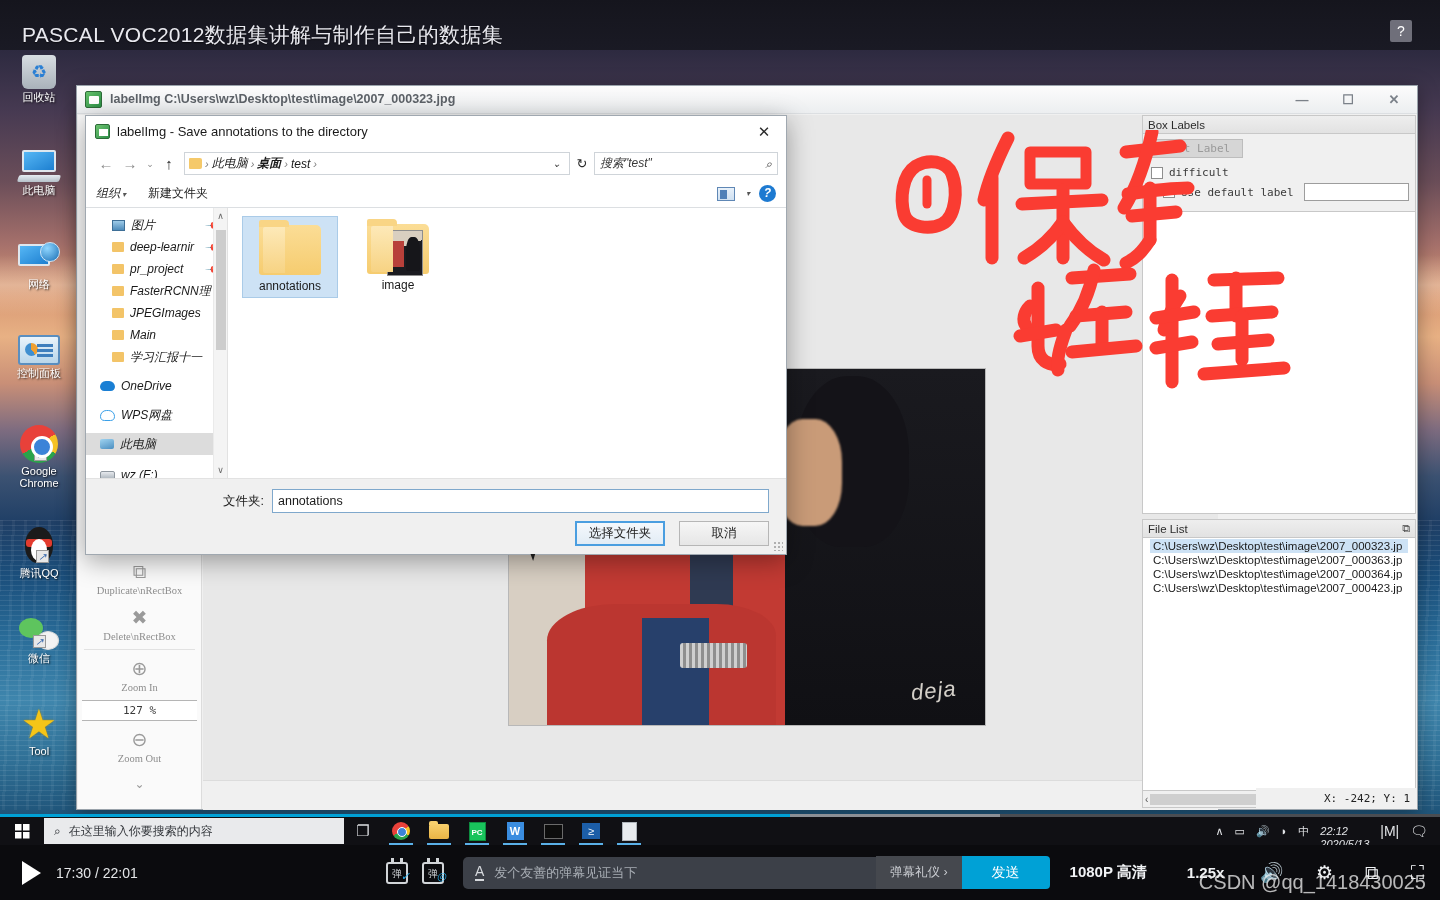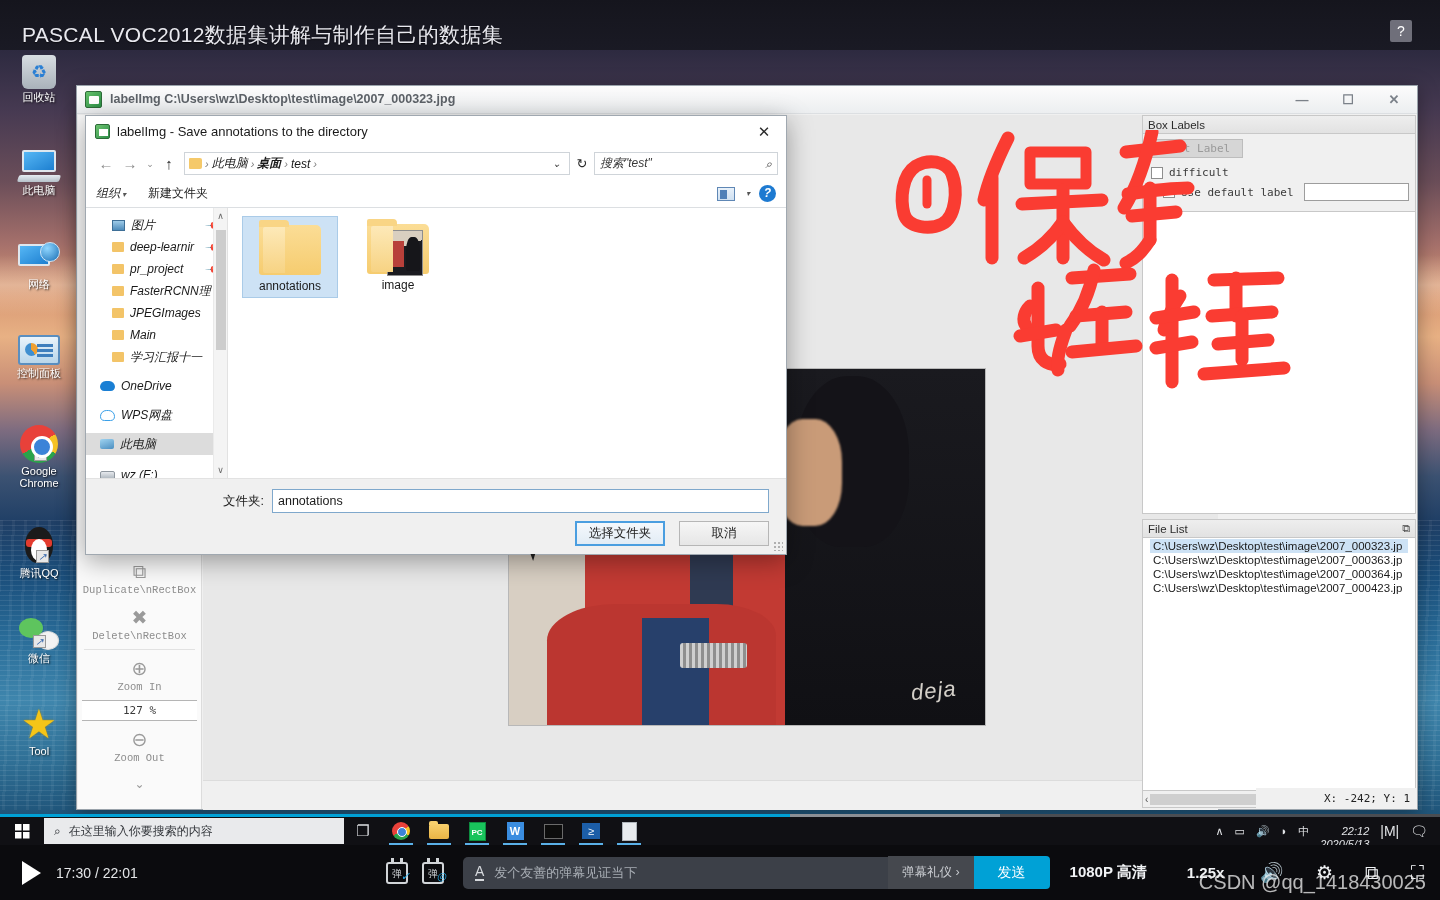--- a/index.html
+++ b/index.html
@@ -120,21 +120,21 @@
     font-size: 13px; color: #7b8189; }
 
   
   .li-dock {
     position: absolute; left: 1px; top: 29px; width: 124px; height: 694px;
     background: #fafafa; border-right: 1px solid #dcdcdc;
   }
   .dock-item { text-align: center; padding: 6px 2px 4px; }
   .dock-item .dglyph { font-size: 19px; color: #9a9a9a; line-height: 22px; display:block; }
   .dock-item .dlabel {
-    font-family: Liberation Mono, monospace;
+    font-family: Liberation Serif, serif;
     font-size: 10.5px; color: #8d8d8d; line-height: 13px; display:block; margin-top:1px;
   }
   .dock-sep { height: 1px; background: #e2e2e2; margin: 2px 6px; }
   .zoom-value {
     margin: 2px 4px; padding: 3px 0; text-align: center;
     border-top: 1px solid #b5b5b5; border-bottom: 1px solid #b5b5b5; background: #fff;
     font-family: "DejaVu Sans Mono","Liberation Mono", monospace; font-size: 11px; color: #3a3a3a;
   }
   .dock-more { text-align: center; color: #9a9a9a; font-size: 12px; padding-top: 8px; }
 
@@ -346,21 +346,21 @@
   .sm-folder { width: 20px; height: 15px; background: linear-gradient(180deg,#f7cf6c,#eab445); border-radius: 2px; position: relative; }
   .sm-folder::before { content:""; position:absolute; left:0; top:-3px; width:9px; height:4px; background:#f7cf6c; border-radius:2px 2px 0 0; }
   .sm-pc { width: 17px; height: 19px; background: #19c45c; border: 1px solid #0d8d40; color: #fff; font-size: 8px;
     font-weight: bold; text-align: center; line-height: 19px; }
   .sm-w { width: 17px; height: 18px; background: #3a8de0; color: #fff; font-size: 11px; font-weight: bold;
     text-align: center; line-height: 18px; }
   .sm-cmd { width: 19px; height: 15px; background: #0c0c0c; border: 1px solid #6a6a6a; }
   .sm-ps { width: 18px; height: 16px; background: #1c5ea8; color: #fff; font-size: 11px; text-align: center; line-height: 16px; }
   .sm-doc { width: 15px; height: 19px; background: #e8ebee; border: 1px solid #aeb4ba; }
   .tray { margin-left: auto; display: flex; align-items: center; gap: 11px; padding-right: 12px; color: #e2e4e7; font-size: 11px; }
-  .tray-clock { text-align: right; line-height: 13px; font-size: 11px; margin-top: 14px; }
+  .tray-clock { text-align: left; line-height: 13px; font-size: 11px; margin-top: 14px; }
 
   
   .progress-rail { position: absolute; left: 0; bottom: 83px; width: 1440px; height: 3px; background: #4a4d52; }
   .progress-buf { position: absolute; left: 0; top: 0; height: 3px; width: 1000px; background: #8b8f95; }
   .progress-played { position: absolute; left: 0; top: 0; height: 3px; width: 790px; background: #00a1d6; }
 
   .player { position: absolute; left: 0; bottom: 0; width: 1440px; height: 55px; background: #0b0b0e; display: flex; align-items: center; }
   .play-btn { width: 62px; display: flex; align-items: center; justify-content: center; }
   .play-tri { width: 0; height: 0; border-left: 19px solid #fff; border-top: 12px solid transparent; border-bottom: 12px solid transparent; }
   .time-text { font-size: 14px; color: #e4e6e8; margin-left: -6px; }
@@ -370,21 +370,21 @@
   .dm-icon::after { content:""; position:absolute; right:3px; top:-6px; width:3px; height:5px; background:#d2d5d8; }
   .dm-badge { position: absolute; right: -4px; bottom: -4px; color: #29b6f6; font-size: 11px; }
   .danmu-input {
     position: absolute; left: 463px; width: 460px; height: 32px; background: #3c4048;
     border-radius: 5px; display: flex; align-items: center; gap: 10px; padding: 0 12px;
     font-size: 13px; color: #a8adb4;
   }
   .danmu-A { font-size: 14px; color: #d6d9dd; border-bottom: 2px solid #d6d9dd; line-height: 15px; }
   .danmu-right { position: absolute; right: 0; display: flex; align-items: center; height: 55px; }
   .dm-etiquette { background: #45484e; color: #c9ccd1; font-size: 12.5px; padding: 0 14px; height: 33px; display: flex; align-items: center; }
-  .dm-send { background: #00a1d6; color: #fff; font-size: 14px; width: 76px; height: 33px; display: flex; align-items: center; justify-content: center; border-radius: 0 4px 4px 0; }
+  .dm-send { background: #00a1d6; color: #fff; font-size: 14px; width: 88px; height: 33px; display: flex; align-items: center; justify-content: center; border-radius: 0 4px 4px 0; }
   .pl-opt { color: #f1f3f5; font-size: 15px; font-weight: bold; margin: 0 20px; }
   .pl-ic { color: #f1f3f5; font-size: 19px; margin: 0 16px; }
   .csdn-wm { position: absolute; right: 14px; bottom: 6px; font-size: 20px; color: rgba(235,235,235,.78); }
 </style>
 </head>
 <body>
 
 <div id="root">
 
   <div class="video-title-bar">

